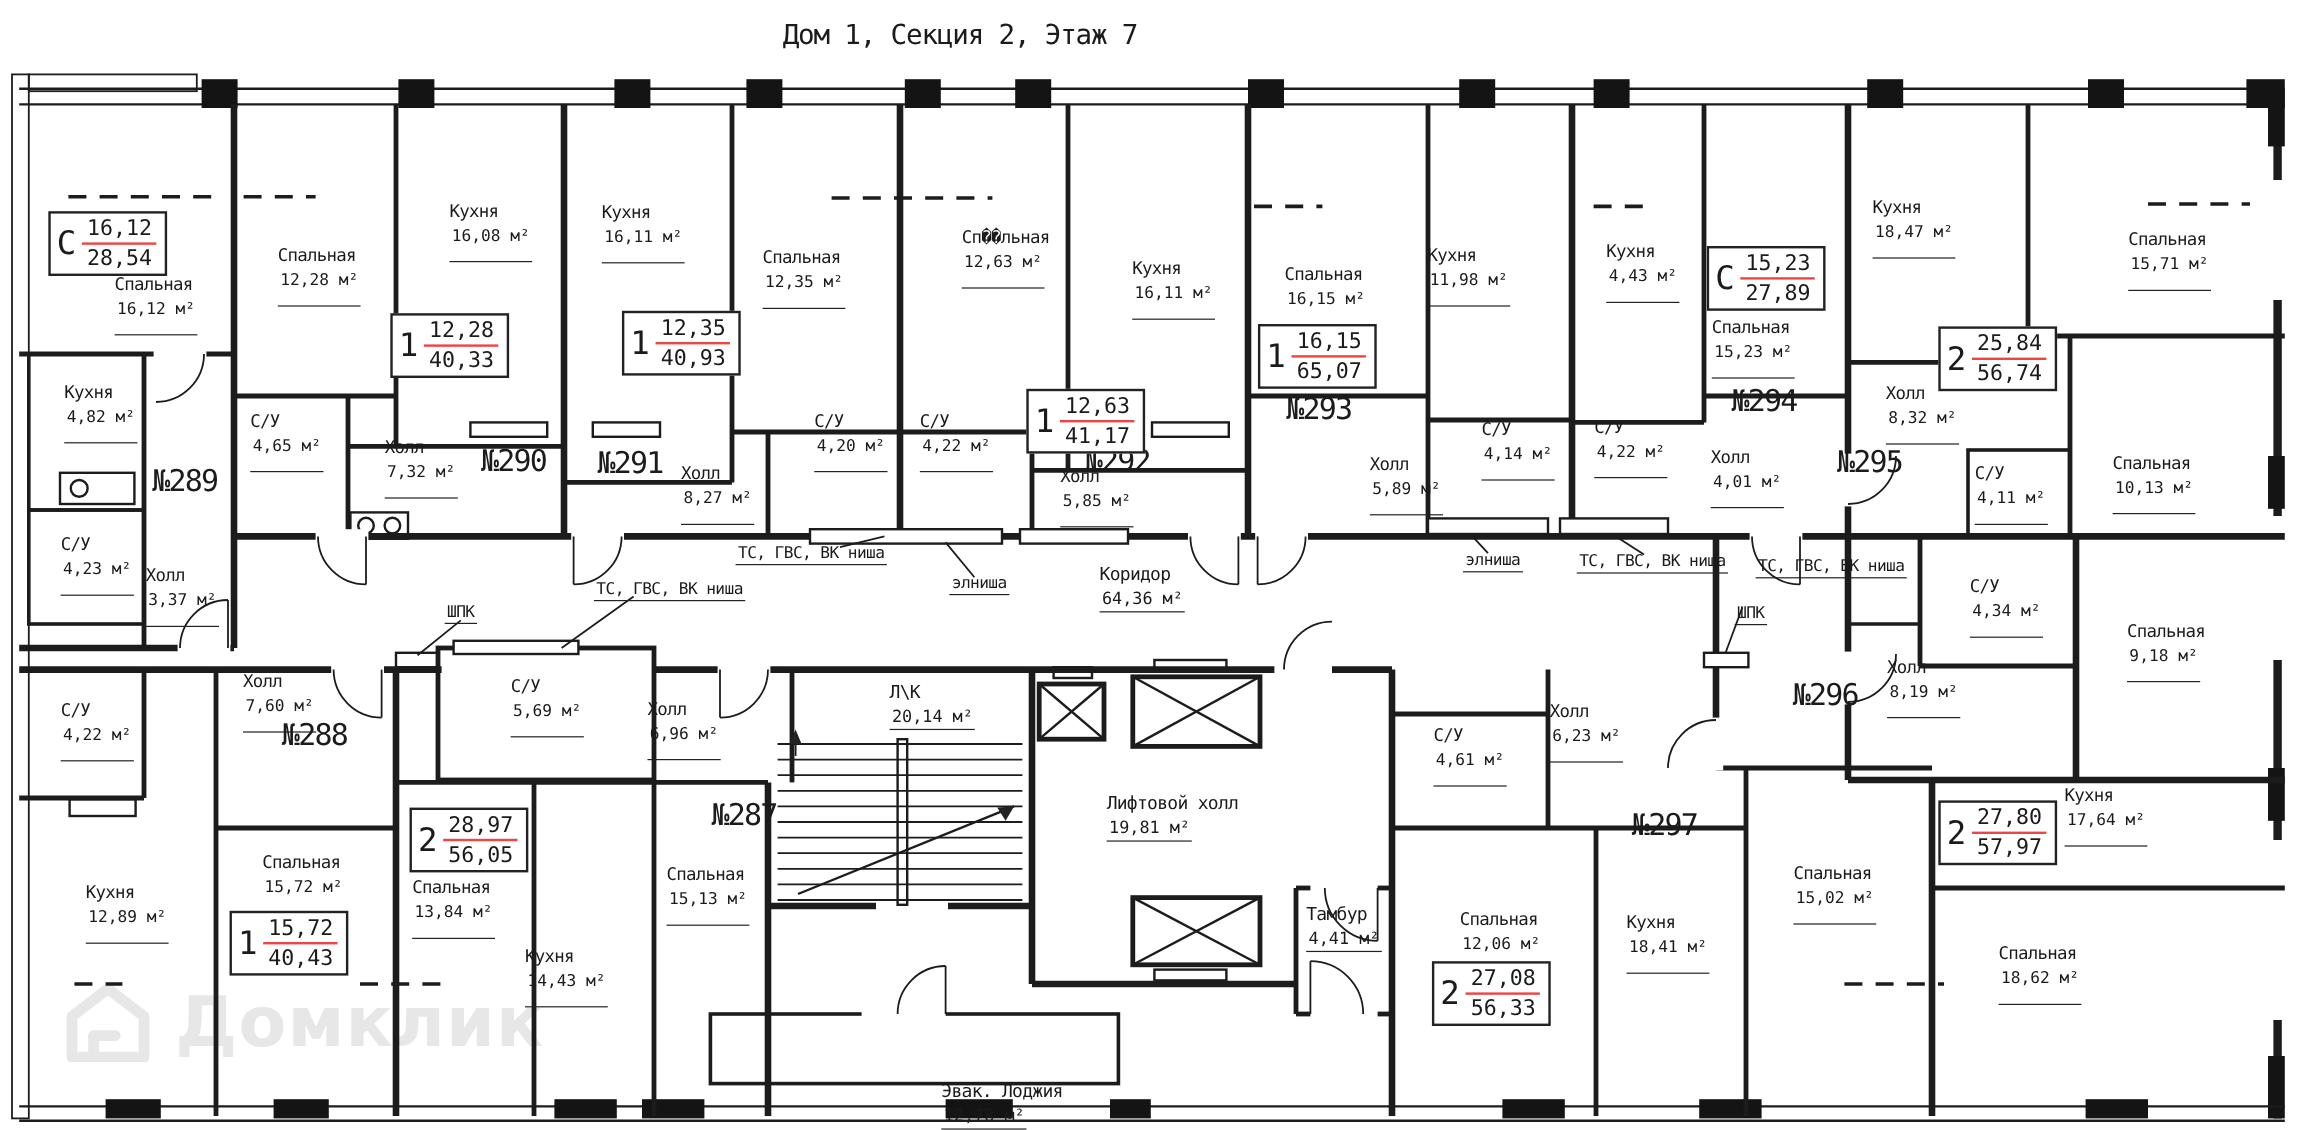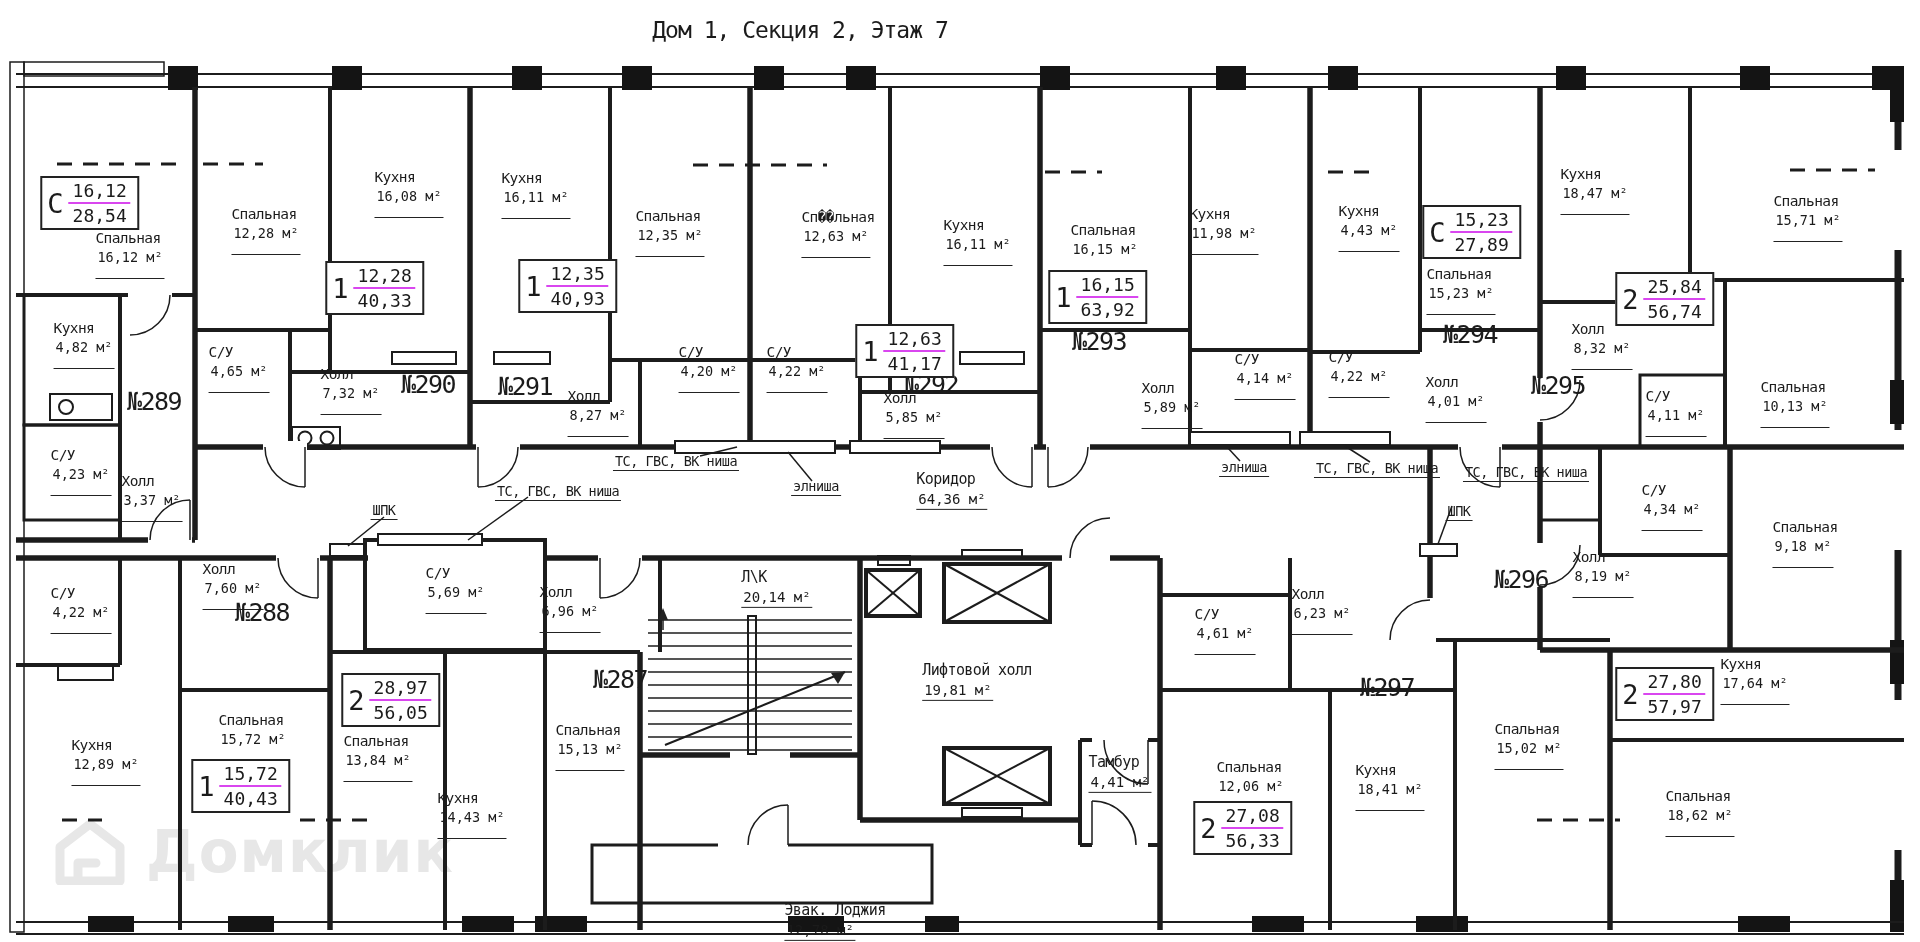--- a/index.html
+++ b/index.html
@@ -15,21 +15,21 @@
   .dash{stroke-width:3;stroke-dasharray:15 11}
   .lbl{position:absolute;transform:translate(-50%,-50%);text-align:left;white-space:nowrap;line-height:1.25;z-index:5}
   .room .rname{font-size:14.5px;letter-spacing:-0.6px}
   .room .rarea{font-size:13.5px;border-bottom:1.5px solid #222;display:inline-block;padding:0 2px 12px}
   .common .rname{font-size:15px;letter-spacing:-0.6px}
   .common .rarea{font-size:14px;border-bottom:1.5px solid #222;display:inline-block;padding:0 2px 1px}
   .apt-num{position:absolute;transform:translate(-50%,-50%);font-size:25px;letter-spacing:-1.5px;white-space:nowrap;z-index:6}
   .badge{position:absolute;transform:translate(-50%,-50%);display:flex;align-items:center;gap:5px;border:2px solid #222;background:#fff;padding:2px 7px 2px 5px;z-index:6}
   .badge .btype{font-size:27px}
   .badge .bvals{display:flex;flex-direction:column;align-items:center}
-  .badge .bvals .top{font-size:18px;border-bottom:2px solid #d946ef;padding:0 4px 1px}
+  .badge .bvals .top{font-size:18px;border-bottom:2px solid #ef4444;padding:0 4px 1px}
   .badge .bvals .bot{font-size:18px;padding:1px 4px 0}
   .ann{position:absolute;transform:translate(-50%,-50%);font-size:13.5px;letter-spacing:-0.5px;border-bottom:1.5px solid #222;white-space:nowrap;z-index:5;padding:0 2px 1px}
   .wm{position:absolute;left:50px;top:818px;display:flex;align-items:center;gap:16px;z-index:1}
   .wm-text{font-family:"DejaVu Sans","Liberation Sans",sans-serif;font-weight:bold;font-size:58px;color:#e7e7e7;letter-spacing:1px}
 </style>
 </head>
 <body>
 
 <div class="plan">
 
@@ -325,21 +325,21 @@
     <span class="btype">1</span>
     <span class="bvals">
         <span class="top">12,63</span>
         <span class="bot">41,17</span>
       </span>
   </div>
   <div class="badge" style="left:1098px;top:297px">
     <span class="btype">1</span>
     <span class="bvals">
         <span class="top">16,15</span>
-        <span class="bot">63,92</span>
+        <span class="bot">65,07</span>
       </span>
   </div>
   <div class="badge" style="left:1472px;top:232px">
     <span class="btype">С</span>
     <span class="bvals">
         <span class="top">15,23</span>
         <span class="bot">27,89</span>
       </span>
   </div>
   <div class="badge" style="left:1665px;top:299px">
@@ -386,21 +386,21 @@
   <div class="lbl room" style="left:266px;top:230px"><div class="rname">Спальная</div><div class="rarea">12,28 м²</div></div>
   <div class="lbl room" style="left:409px;top:193px"><div class="rname">Кухня</div><div class="rarea">16,08 м²</div></div>
   <div class="lbl room" style="left:239px;top:368px"><div class="rname">С/У</div><div class="rarea">4,65 м²</div></div>
   <div class="lbl room" style="left:351px;top:390px"><div class="rname">Холл</div><div class="rarea">7,32 м²</div></div>
 
   <div class="lbl room" style="left:536px;top:194px"><div class="rname">Кухня</div><div class="rarea">16,11 м²</div></div>
   <div class="lbl room" style="left:670px;top:232px"><div class="rname">Спальная</div><div class="rarea">12,35 м²</div></div>
   <div class="lbl room" style="left:709px;top:368px"><div class="rname">С/У</div><div class="rarea">4,20 м²</div></div>
   <div class="lbl room" style="left:598px;top:412px"><div class="rname">Холл</div><div class="rarea">8,27 м²</div></div>
 
-  <div class="lbl room" style="left:838px;top:233px"><div class="rname">Сп��льная</div><div class="rarea">12,63 м²</div></div>
+  <div class="lbl room" style="left:838px;top:215px"><div class="rname">Сп��льная</div><div class="rarea">12,63 м²</div></div>
   <div class="lbl room" style="left:978px;top:241px"><div class="rname">Кухня</div><div class="rarea">16,11 м²</div></div>
   <div class="lbl room" style="left:797px;top:368px"><div class="rname">С/У</div><div class="rarea">4,22 м²</div></div>
   <div class="lbl room" style="left:914px;top:414px"><div class="rname">Холл</div><div class="rarea">5,85 м²</div></div>
 
   <div class="lbl room" style="left:1105px;top:246px"><div class="rname">Спальная</div><div class="rarea">16,15 м²</div></div>
   <div class="lbl room" style="left:1224px;top:230px"><div class="rname">Кухня</div><div class="rarea">11,98 м²</div></div>
   <div class="lbl room" style="left:1265px;top:375px"><div class="rname">С/У</div><div class="rarea">4,14 м²</div></div>
   <div class="lbl room" style="left:1172px;top:404px"><div class="rname">Холл</div><div class="rarea">5,89 м²</div></div>
 
   <div class="lbl room" style="left:1369px;top:227px"><div class="rname">Кухня</div><div class="rarea">4,43 м²</div></div>

